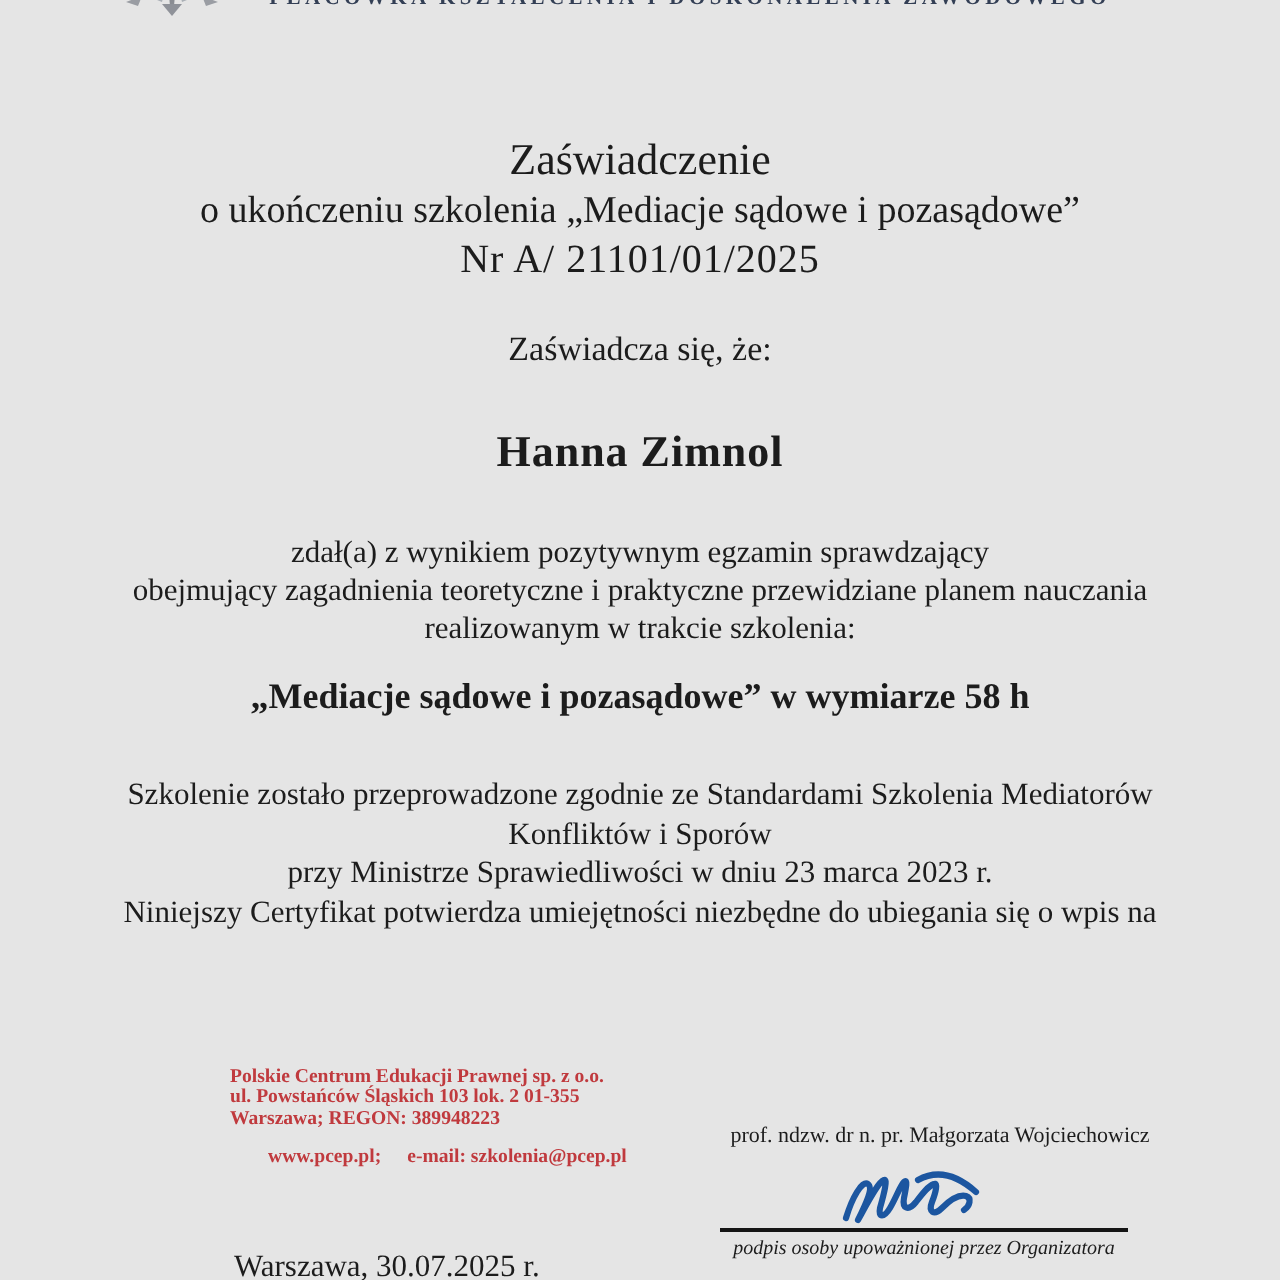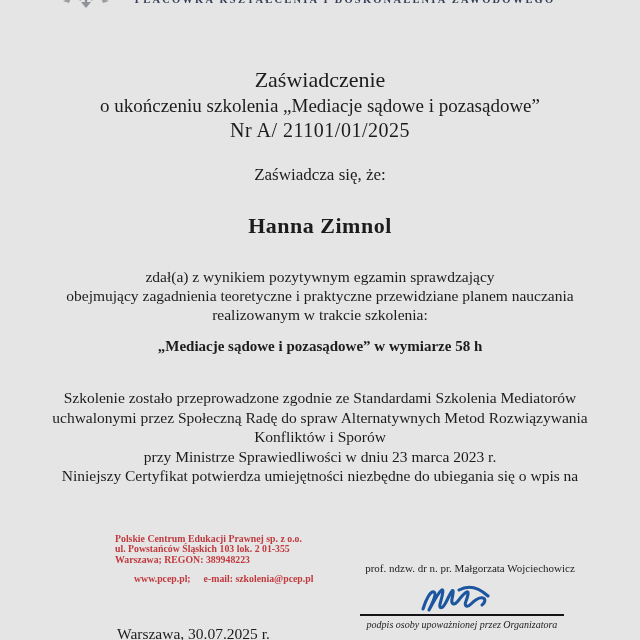--- a/index.html
+++ b/index.html
@@ -33,21 +33,21 @@
   }
   .logo-svg { top: -14px; left: 62px; }
 
   .title      { top: 67px;  font-size: 22px; }
   .subtitle   { top: 95px;  font-size: 19px; }
   .cert-no    { top: 119px; font-size: 20px; letter-spacing: 0.5px; }
   .certify    { top: 165px; font-size: 17px; }
   .recipient  { top: 213px; font-size: 22px; font-weight: 700; letter-spacing: 0.5px; }
 
   .exam-block { top: 267px; font-size: 15.5px; line-height: 19px; }
-  .course     { top: 338px; font-size: 15px; font-weight: 700; }
+  .course     { top: 338px; font-size: 18px; font-weight: 700; }
   .standards-block { top: 388px; font-size: 15.5px; line-height: 19.6px; }
 
   .issuer-block {
     top: 534px;
     left: 115px;
     width: 300px;
     color: var(--accent-red, #c03a3e);
     font-weight: 700;
     font-size: 9.8px;
     line-height: 10.3px;
@@ -123,21 +123,20 @@
   <div class="abs center exam-block">
     <div>zdał(a) z wynikiem pozytywnym egzamin sprawdzający</div>
     <div>obejmujący zagadnienia teoretyczne i praktyczne przewidziane planem nauczania</div>
     <div>realizowanym w trakcie szkolenia:</div>
   </div>
 
   <div class="abs center course">„Mediacje sądowe i pozasądowe” w wymiarze 58 h</div>
 
   <div class="abs center standards-block">
     <div>Szkolenie zostało przeprowadzone zgodnie ze Standardami Szkolenia Mediatorów</div>
-    <div>uchwalonymi przez Społeczną Radę do spraw Alternatywnych Metod Rozwiązywania</div>
     <div>Konfliktów i Sporów</div>
     <div>przy Ministrze Sprawiedliwości w dniu 23 marca 2023 r.</div>
     <div>Niniejszy Certyfikat potwierdza umiejętności niezbędne do ubiegania się o wpis na</div>
   </div>
 
   <div class="abs issuer-block">
     <div>Polskie Centrum Edukacji Prawnej sp. z o.o.</div>
     <div>ul. Powstańców Śląskich 103 lok. 2 01-355</div>
     <div>Warszawa; REGON: 389948223</div>
   </div>

